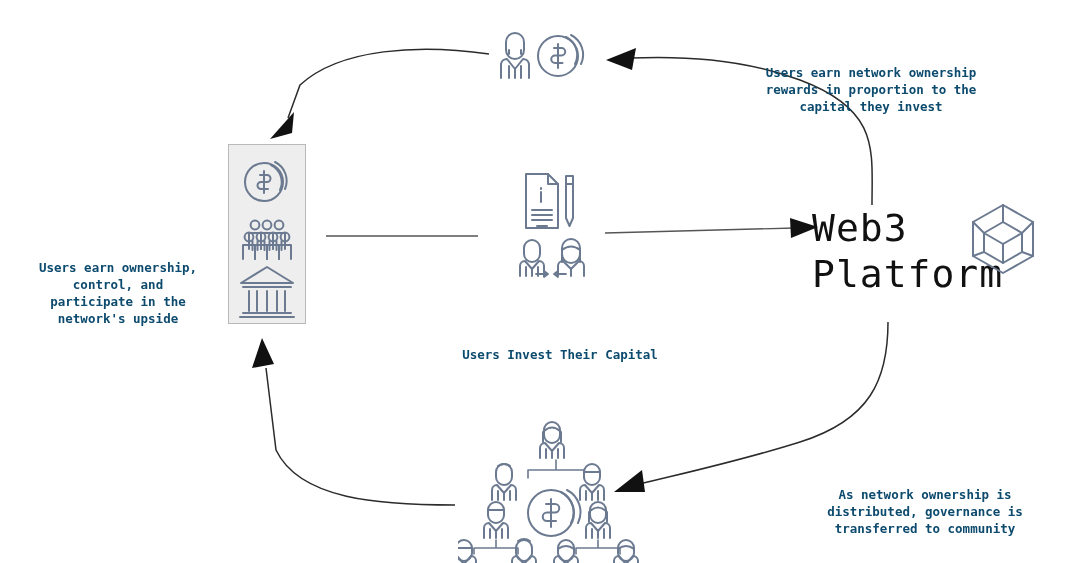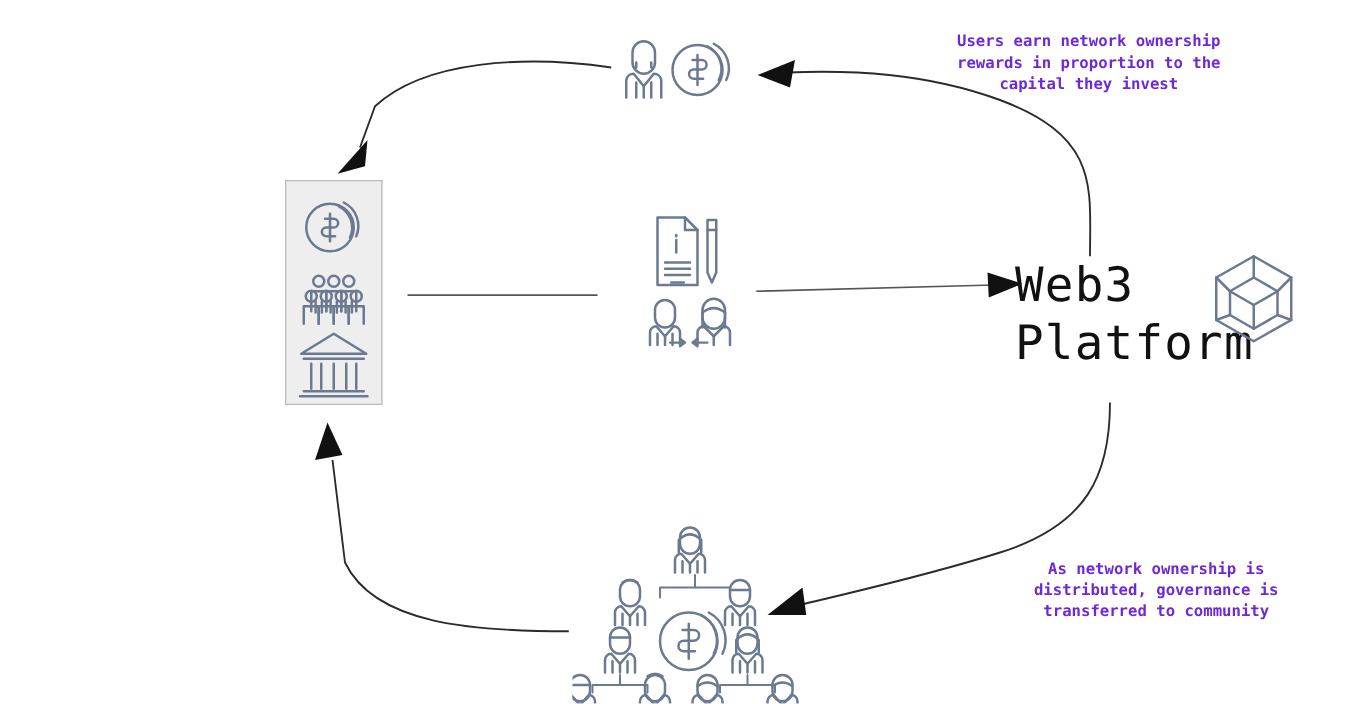--- a/index.html
+++ b/index.html
@@ -10,28 +10,29 @@
   #canvas {
     position: relative;
     width: 1080px;
     height: 563px;
     background: #ffffff;
     overflow: hidden;
     font-family: "DejaVu Sans Mono", "Liberation Mono", monospace;
   }
   .label {
     position: absolute;
-    color: #6d28d9;
+    color: #0c4a6e;
     font-family: "DejaVu Sans Mono", "Liberation Mono", monospace;
     font-size: 12.5px;
     font-weight: bold;
     line-height: 17px;
     text-align: center;
     letter-spacing: 0px;
     white-space: pre-line;
+    margin-top: 40px;
   }
   .platform-title {
     position: absolute;
     color: #111111;
     font-family: "DejaVu Sans Mono", "Liberation Mono", monospace;
     font-size: 38px;
     font-weight: normal;
     line-height: 46px;
     text-align: left;
     white-space: pre-line;
@@ -270,19 +271,24 @@
         <path d="M35 42 V61"></path>
         <path d="M5 20 L16 31 M65 20 L54 31 M5 54 L16 50 M65 54 L54 50 M35 3 L35 20"></path>
       </g>
     </svg>
   </div>
 
   <div class="label" style="left:744px; top:24px; width:254px;">Users earn network ownership
 rewards in proportion to the
 capital they invest</div>
 
-
+  <div class="label" style="left:18px; top:219px; width:200px;">Users earn ownership,
+control, and
+participate in the
+network's upside</div>
+
+  <div class="label" style="left:430px; top:306px; width:260px;">Users Invest Their Capital</div>
 
   <div class="label" style="left:806px; top:446px; width:238px;">As network ownership is
 distributed, governance is
 transferred to community</div>
 
 </div>
 
 </body></html>

